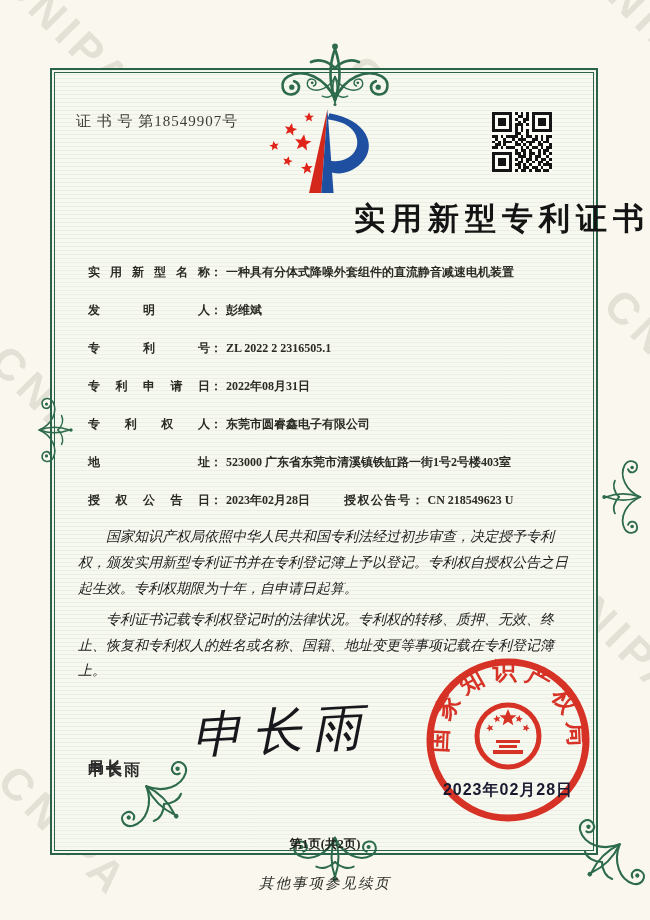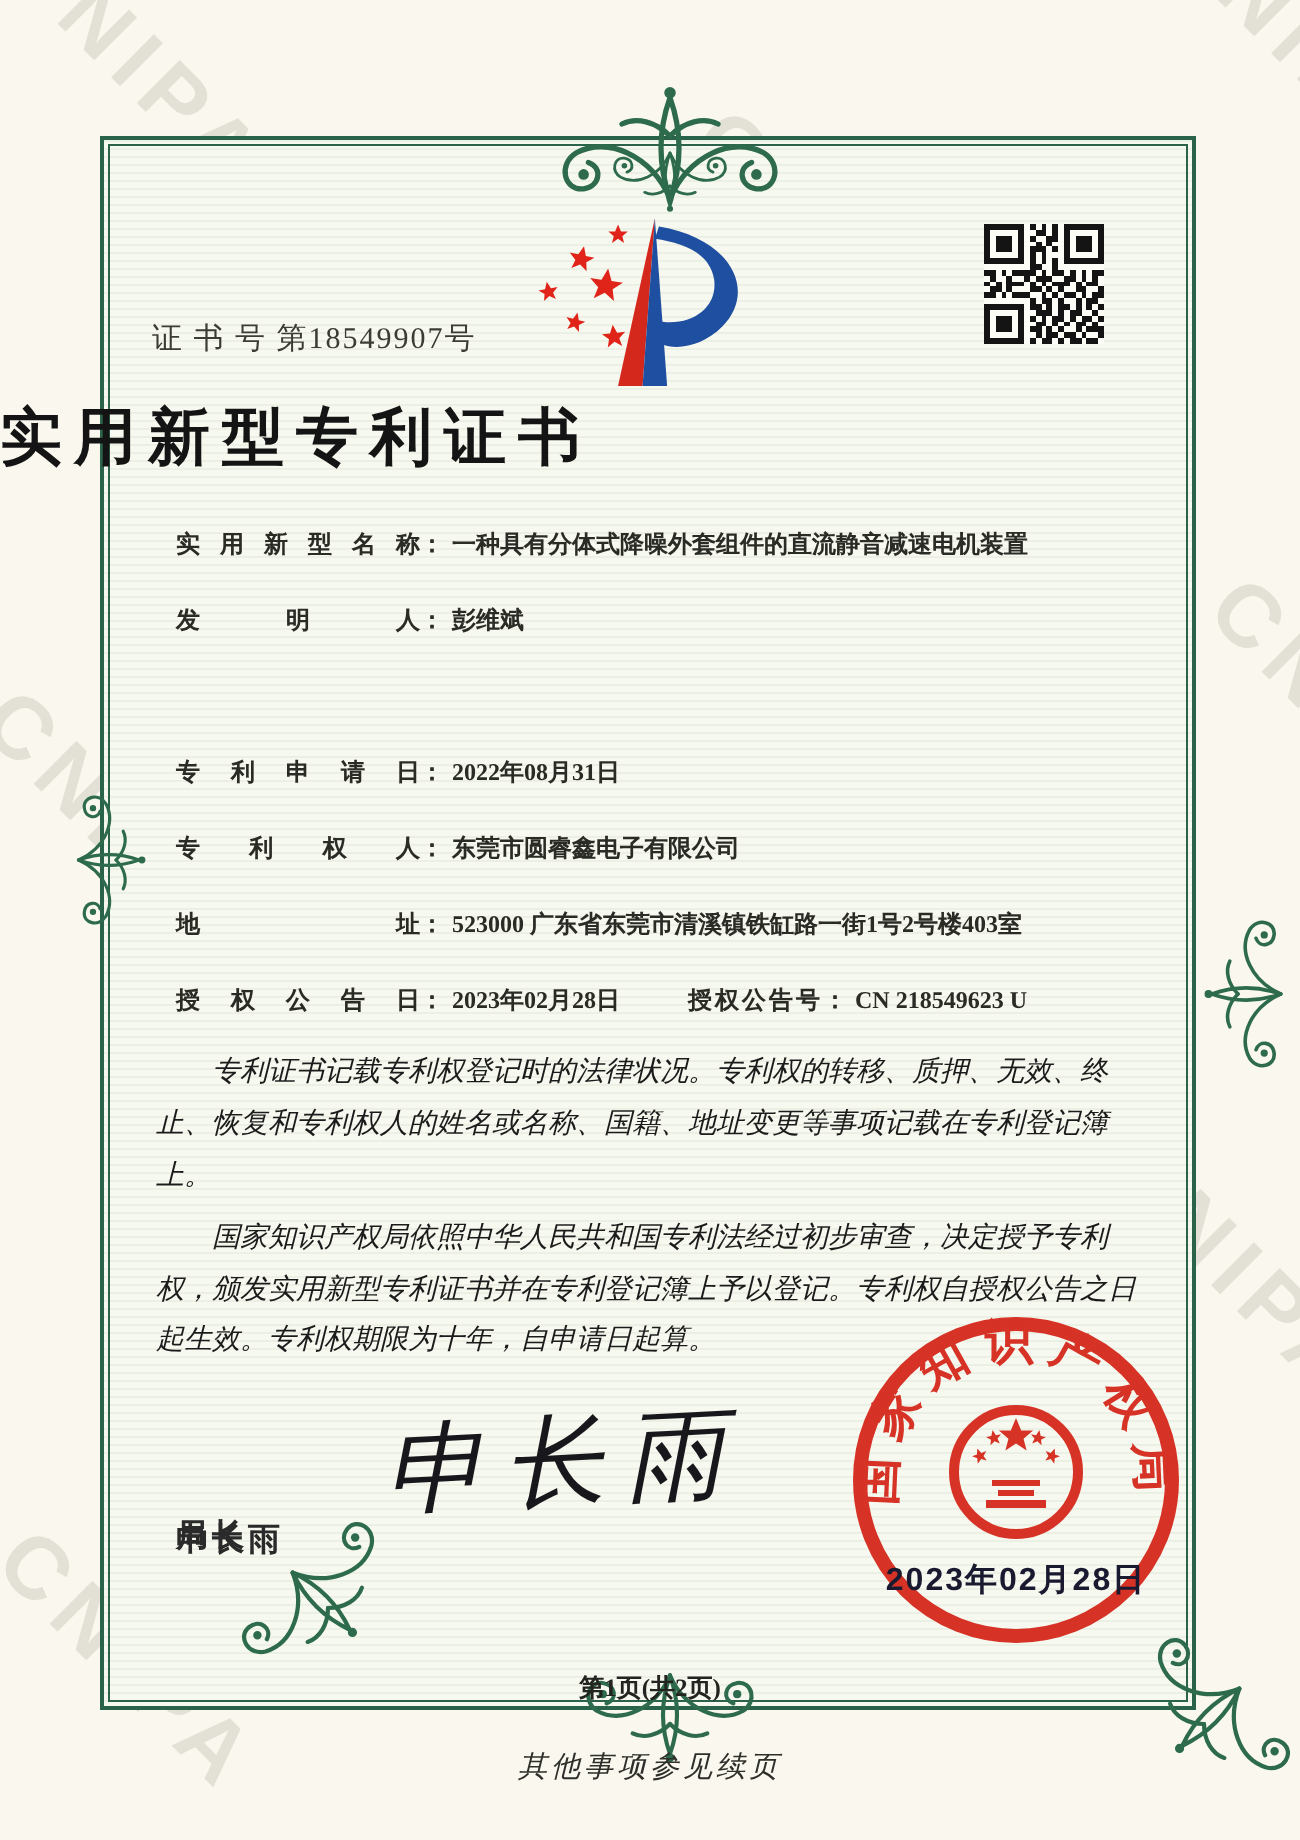--- a/index.html
+++ b/index.html
@@ -18,30 +18,30 @@
   .frame{
     position:absolute; left:50px; top:68px; width:548px; height:787px;
     border:2px solid #2a624a; box-sizing:border-box;
     background:
       repeating-linear-gradient(180deg, rgba(125,170,135,0.10) 0 1px, rgba(0,0,0,0) 1px 4px),
       #f7f8ef;
   }
   .frame::before{
     content:""; position:absolute; inset:2px; border:1px solid #2a624a; pointer-events:none;
   }
-  .cert-number{ position:absolute; left:76px; top:112px; font-size:15px; color:#3c3c36; letter-spacing:1px;margin-top:48px; }
+  .cert-number{ position:absolute; left:76px; top:112px; font-size:15px; color:#3c3c36; letter-spacing:1px; }
   .logo{ position:absolute; left:262px; top:103px; width:138px; height:92px; }
   .qr{
     position:absolute; left:492px; top:112px; width:60px; height:60px;
     display:grid; grid-template-columns:repeat(21,1fr); grid-template-rows:repeat(21,1fr);
     background:#fdfdf8;
   }
   .qc{width:100%;height:100%;} .qc.on{background:#141414;}
   .title{
-    position:absolute; left:0; right:0; top:198px; text-align:left;
+    position:absolute; left:0; right:0; top:198px; text-align:right;
     font-size:31px; font-weight:bold; letter-spacing:6px; color:#141414;
   }
   .field-row{ position:absolute; left:88px; width:505px; font-size:12px; font-weight:600; color:#2b2b26; white-space:nowrap;}
   .flabel{ display:inline-block; width:122px; text-align:justify; text-align-last:justify; }
   .fcolon{ display:inline-block; width:16px; }
   .fv-date{ display:inline-block; width:118px; }
   .flabel2{ letter-spacing:1.5px; }
   .paras{ position:absolute; left:78px; top:524px; width:498px; }
   .paras p{
     margin:0 0 5px 0; text-indent:2em; font-size:14px; line-height:1.85;
@@ -586,36 +586,39 @@
     </div>
 
   <div class="title">实用新型专利证书</div>
 
   <div class="field-row" style="top:264px">
     <span class="flabel">实用新型名称</span><span class="fcolon">：</span><span class="fvalue">一种具有分体式降噪外套组件的直流静音减速电机装置</span>
   </div>
   <div class="field-row" style="top:302px">
     <span class="flabel">发明人</span><span class="fcolon">：</span><span class="fvalue">彭维斌</span>
   </div>
+  <div class="field-row" style="top:340px">
+    <span class="flabel">专利号</span><span class="fcolon">：</span><span class="fvalue">ZL 2022 2 2316505.1</span>
+  </div>
   <div class="field-row" style="top:378px">
     <span class="flabel">专利申请日</span><span class="fcolon">：</span><span class="fvalue">2022年08月31日</span>
   </div>
   <div class="field-row" style="top:416px">
     <span class="flabel">专利权人</span><span class="fcolon">：</span><span class="fvalue">东莞市圆睿鑫电子有限公司</span>
   </div>
   <div class="field-row" style="top:454px">
     <span class="flabel">地址</span><span class="fcolon">：</span><span class="fvalue">523000 广东省东莞市清溪镇铁缸路一街1号2号楼403室</span>
   </div>
   <div class="field-row" style="top:492px">
     <span class="flabel">授权公告日</span><span class="fcolon">：</span><span class="fvalue fv-date">2023年02月28日</span><span class="flabel2">授权公告号</span><span class="fcolon">：</span><span class="fvalue">CN 218549623 U</span>
   </div>
 
   <div class="paras">
+    <p>国家知识产权局依照中华人民共和国专利法经过初步审查，决定授予专利权，颁发实用新型专利证书并在专利登记簿上予以登记。专利权自授权公告之日起生效。专利权期限为十年，自申请日起算。</p>
     <p>专利证书记载专利权登记时的法律状况。专利权的转移、质押、无效、终止、恢复和专利权人的姓名或名称、国籍、地址变更等事项记载在专利登记簿上。</p>
-    <p>国家知识产权局依照中华人民共和国专利法经过初步审查，决定授予专利权，颁发实用新型专利证书并在专利登记簿上予以登记。专利权自授权公告之日起生效。专利权期限为十年，自申请日起算。</p>
   </div>
 
   <div class="sig-title">局长</div>
   <div class="sig-name">申长雨</div>
   <div class="sig-script">申长雨</div>
 
   <svg class="seal" viewBox="0 0 176 176">
     <circle cx="88" cy="88" r="78" fill="none" stroke="#d5281c" stroke-width="7"></circle>
     <path id="sealArc" d="M 38 123 A 61 61 0 1 1 138 123" fill="none"></path>
     <text font-size="24" fill="#d5281c" letter-spacing="7" font-weight="bold" font-family="Liberation Serif, serif">

